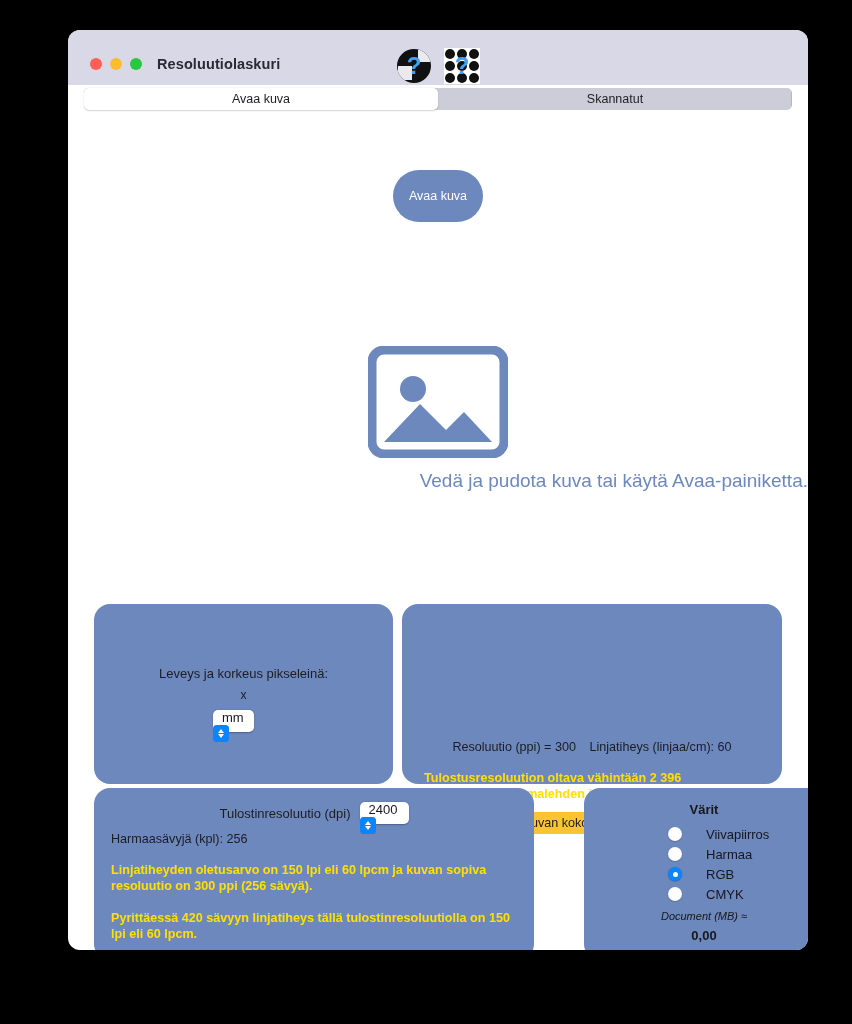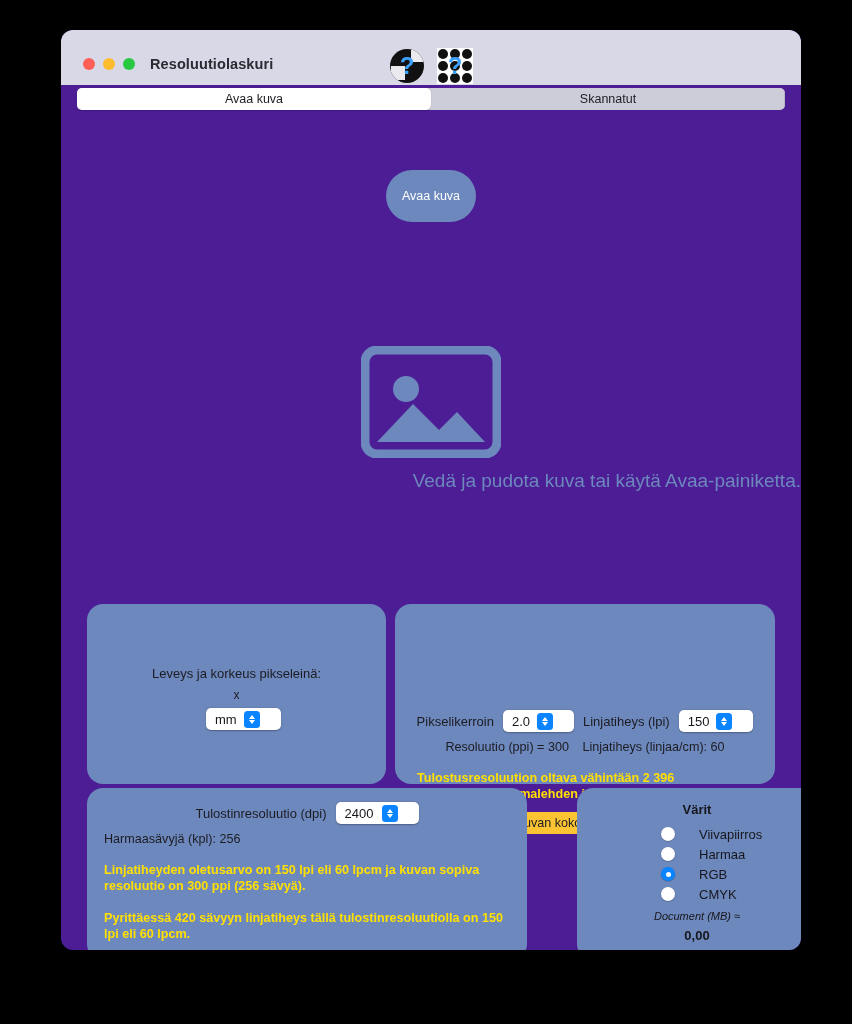--- a/index.html
+++ b/index.html
@@ -6,23 +6,23 @@
   html, body {
     width: 852px; height: 1024px;
     background: #000;
     font-family: "Liberation Sans", sans-serif;
     overflow: hidden;
   }
   #root { position: relative; width: 852px; height: 1024px; }
 
   .window {
     position: absolute;
-    left: 61px; top: 30px;
+    left: 68px; top: 30px;
     width: 740px; height: 920px;
-    background: #4c1d95;
+    background: #ffffff;
     border-radius: 12px;
     overflow: hidden;
     box-shadow: 0 8px 28px rgba(0,0,0,0.55);
   }
 
   
   .titlebar {
     position: relative;
     height: 55px;
     background: #d8d8e6;
@@ -110,28 +110,29 @@
   .dark-text { color: #1c1c22; font-size: 13px; }
   .yellow-text { color: #ffe000; font-weight: bold; font-size: 12.6px; line-height: 1.28; }
 
   
   .dims-label { position: absolute; left: 0; right: 0; top: 62px; text-align: center; }
   .dims-x     { position: absolute; left: 0; right: 0; top: 84px; text-align: center; font-size: 12px; color: #1c1c22;}
   .dims-select{ position: absolute; left: 119px; top: 104px; }
 
   
   .ctl {
-    display: inline-flex; align-items: center;
+    display: inline-flex; 
     background: #ffffff;
     border-radius: 5px;
     height: 22px;
     box-shadow: 0 0.5px 1.5px rgba(0,0,0,0.3);
-    padding: 0 21px 0 0;
+    padding: 0 3px 0 0;
     font-size: 13px;
     color: #17171c;
+    flex-direction: column;
   }
   .ctl .val {
     padding: 0 7px 0 9px;
     min-width: 30px;
     text-align: left;
     white-space: nowrap;
   }
   .ctl .val.wide { min-width: 46px; }
   .stepper {
     width: 16px; height: 17px;
@@ -288,38 +289,20 @@
             <span class="val">mm</span>
             <span class="stepper">
               <span class="ch up"></span>
                 <span class="ch down"></span>
             </span>
           </span>
         </div>
       </div>
 
       <div class="panel panel-calc">
-        <div class="calc-row1">
-          <span class="dark-text">Pikselikerroin</span>
-          <span class="ctl">
-            <span class="val">2.0</span>
-            <span class="stepper">
-              <span class="ch up"></span>
-                <span class="ch down"></span>
-            </span>
-          </span>
-          <span class="dark-text">Linjatiheys (lpi)</span>
-          <span class="ctl">
-            <span class="val">150</span>
-            <span class="stepper">
-              <span class="ch up"></span>
-                <span class="ch down"></span>
-            </span>
-          </span>
-        </div>
 
         <div class="calc-row2">
           <span>Resoluutio (ppi) = 300</span>
           <span>Linjatiheys (linjaa/cm): 60</span>
         </div>
 
         <div class="calc-notes">
           <div class="yellow-text">Tulostusresoluution oltava vähintään 2 396</div>
           <div class="yellow-text">Painolaatu: Sanomalehden ja aikakauslehden välillä</div>
         </div>

